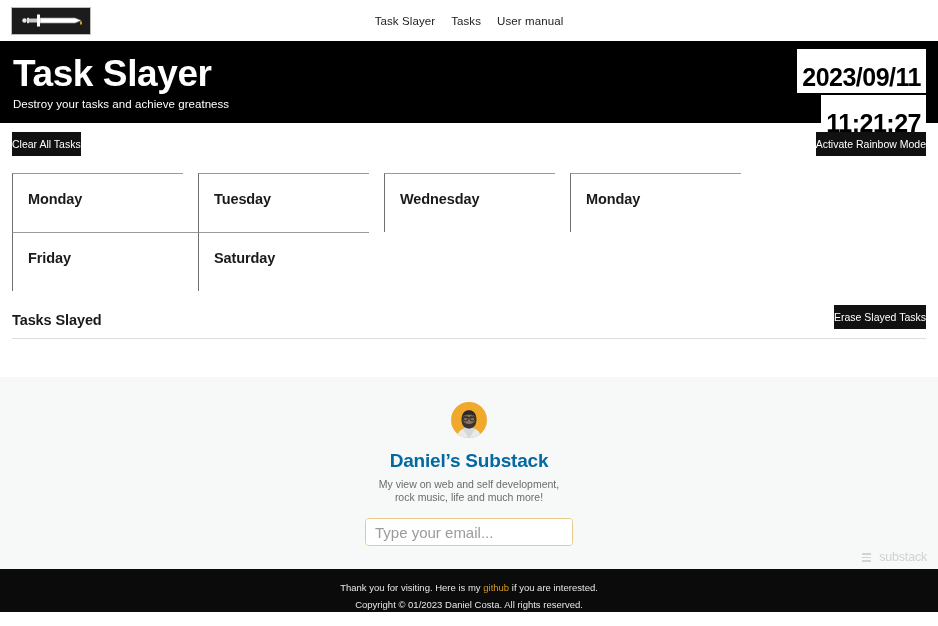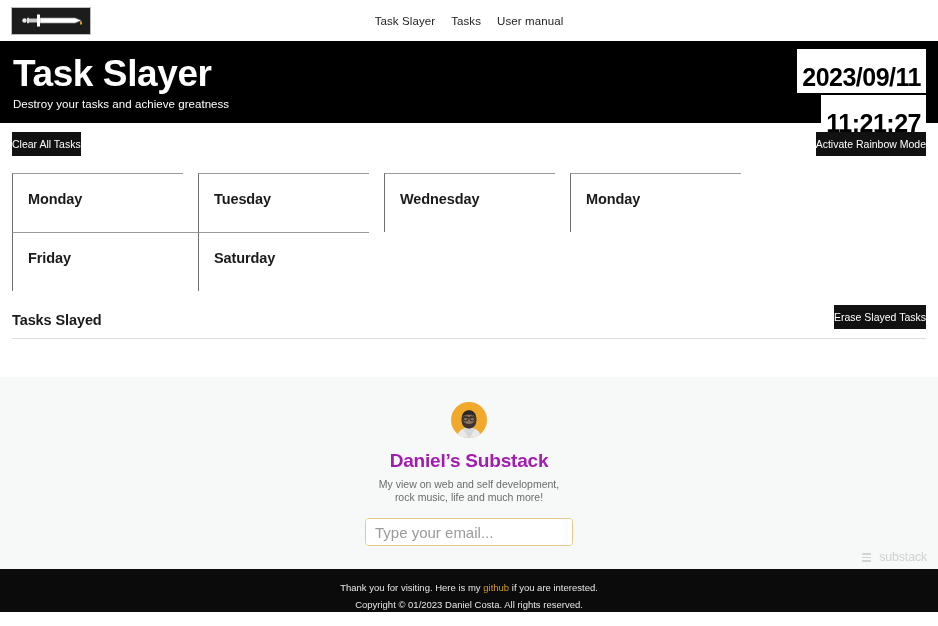--- a/index.html
+++ b/index.html
@@ -170,21 +170,21 @@
     left: 50%;
     bottom: -1px;
     transform: translateX(-50%);
     width: 26px;
     height: 30px;
   }
   .sub-title {
     margin-top: 12px;
     font-size: 19px;
     font-weight: bold;
-    color: #a21caf;
+    color: #0369a1;
     letter-spacing: -0.2px;
   }
   .sub-desc {
     margin-top: 6px;
     text-align: center;
     font-size: 10.5px;
     line-height: 13px;
     color: #6b6b6b;
   }
   .sub-form {

